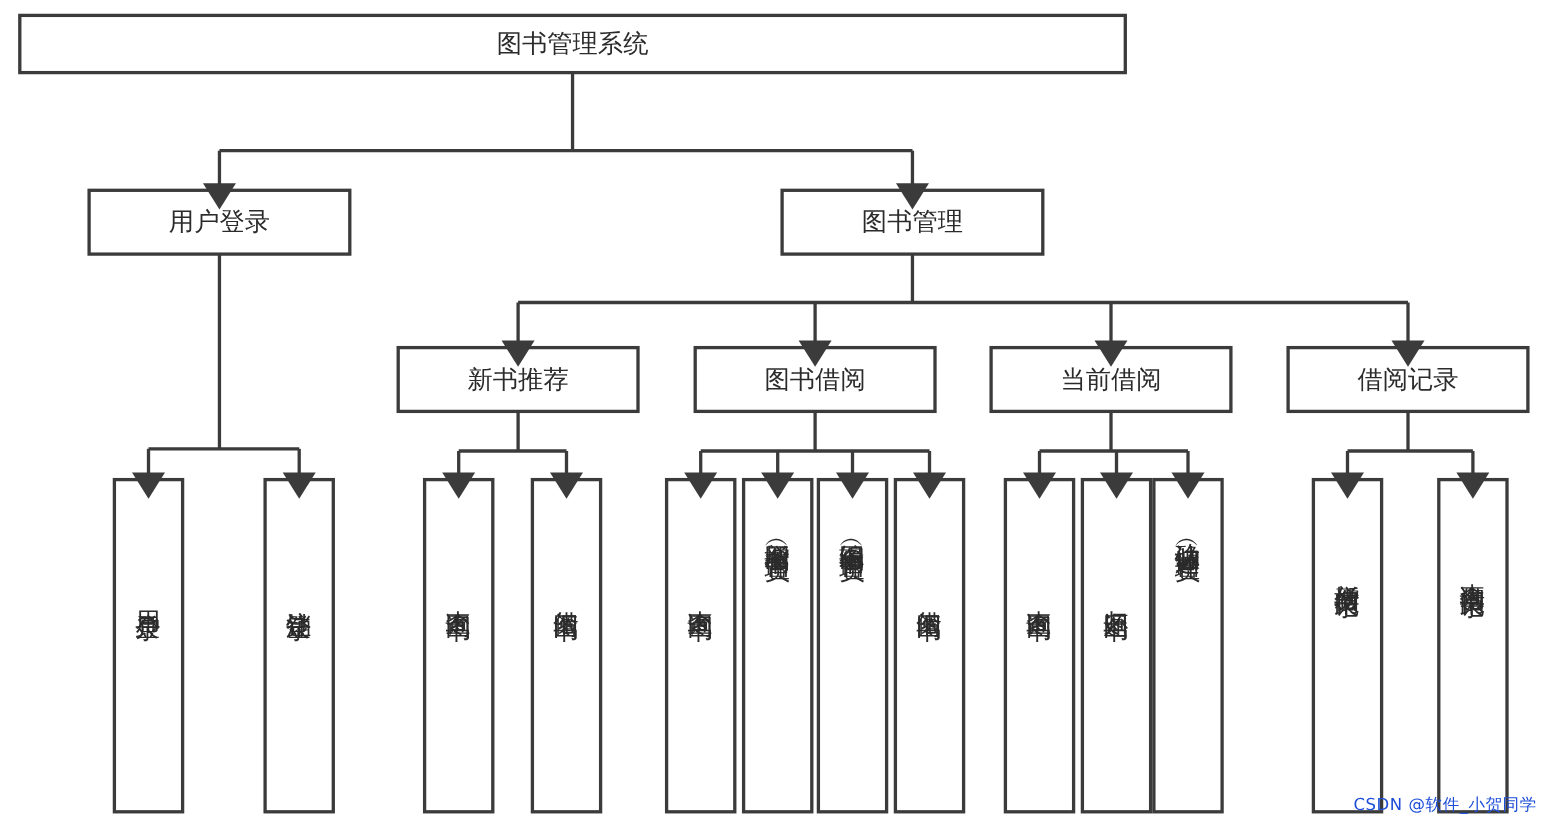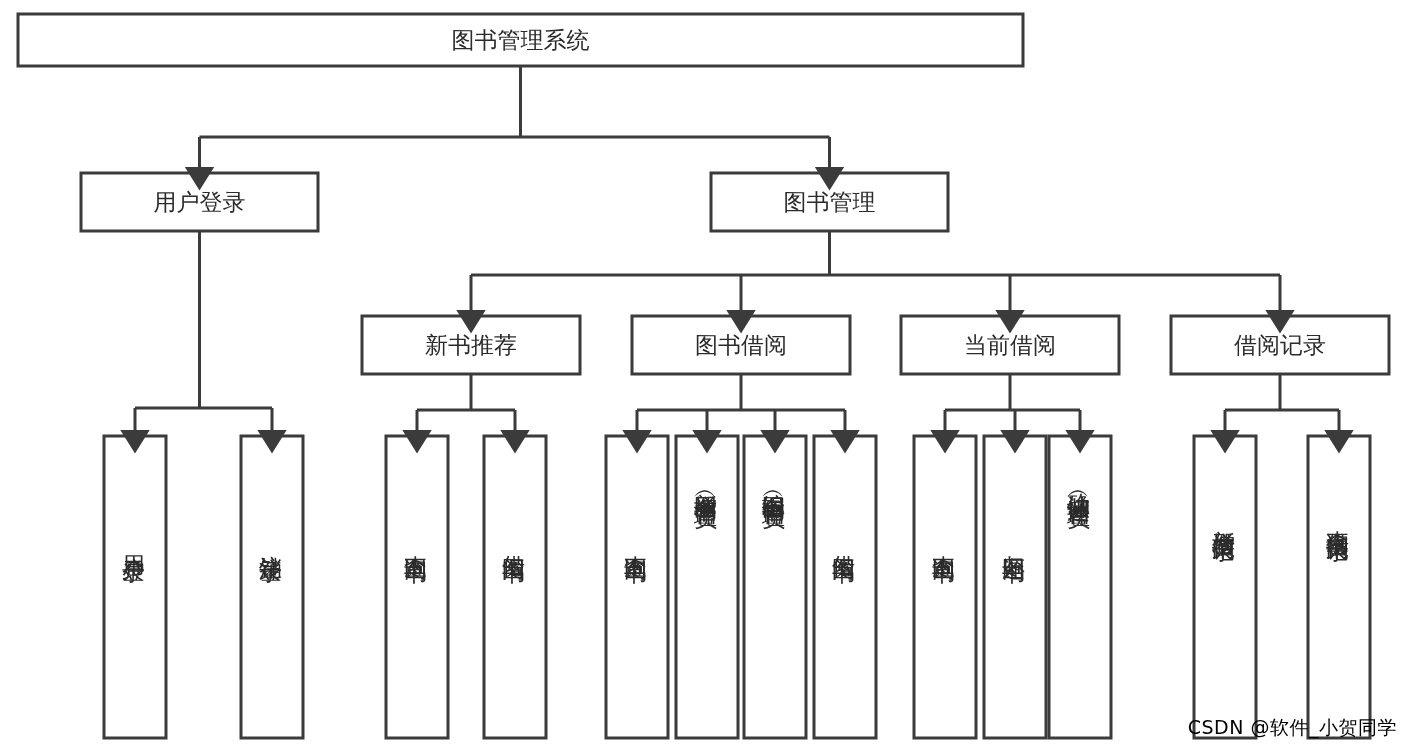--- a/index.html
+++ b/index.html
@@ -58,22 +58,22 @@
     line-height: 1;
     white-space: nowrap;
     pointer-events: none;
     text-align: start;
   }
   .watermark {
     position: absolute;
     right: 8px;
     bottom: 6px;
     font-family: "DejaVu Sans", "Liberation Sans", sans-serif;
-    font-size: 19px;
-    color: #000000;
+    font-size: 15px;
+    color: #1d4ed8;
     letter-spacing: 0.5px;
     white-space: nowrap;
   }
 </style>
 </head>
 <body>
 
 <div id="diagram-root">
 
   <svg id="tree-svg" viewBox="0 0 1405 747">

